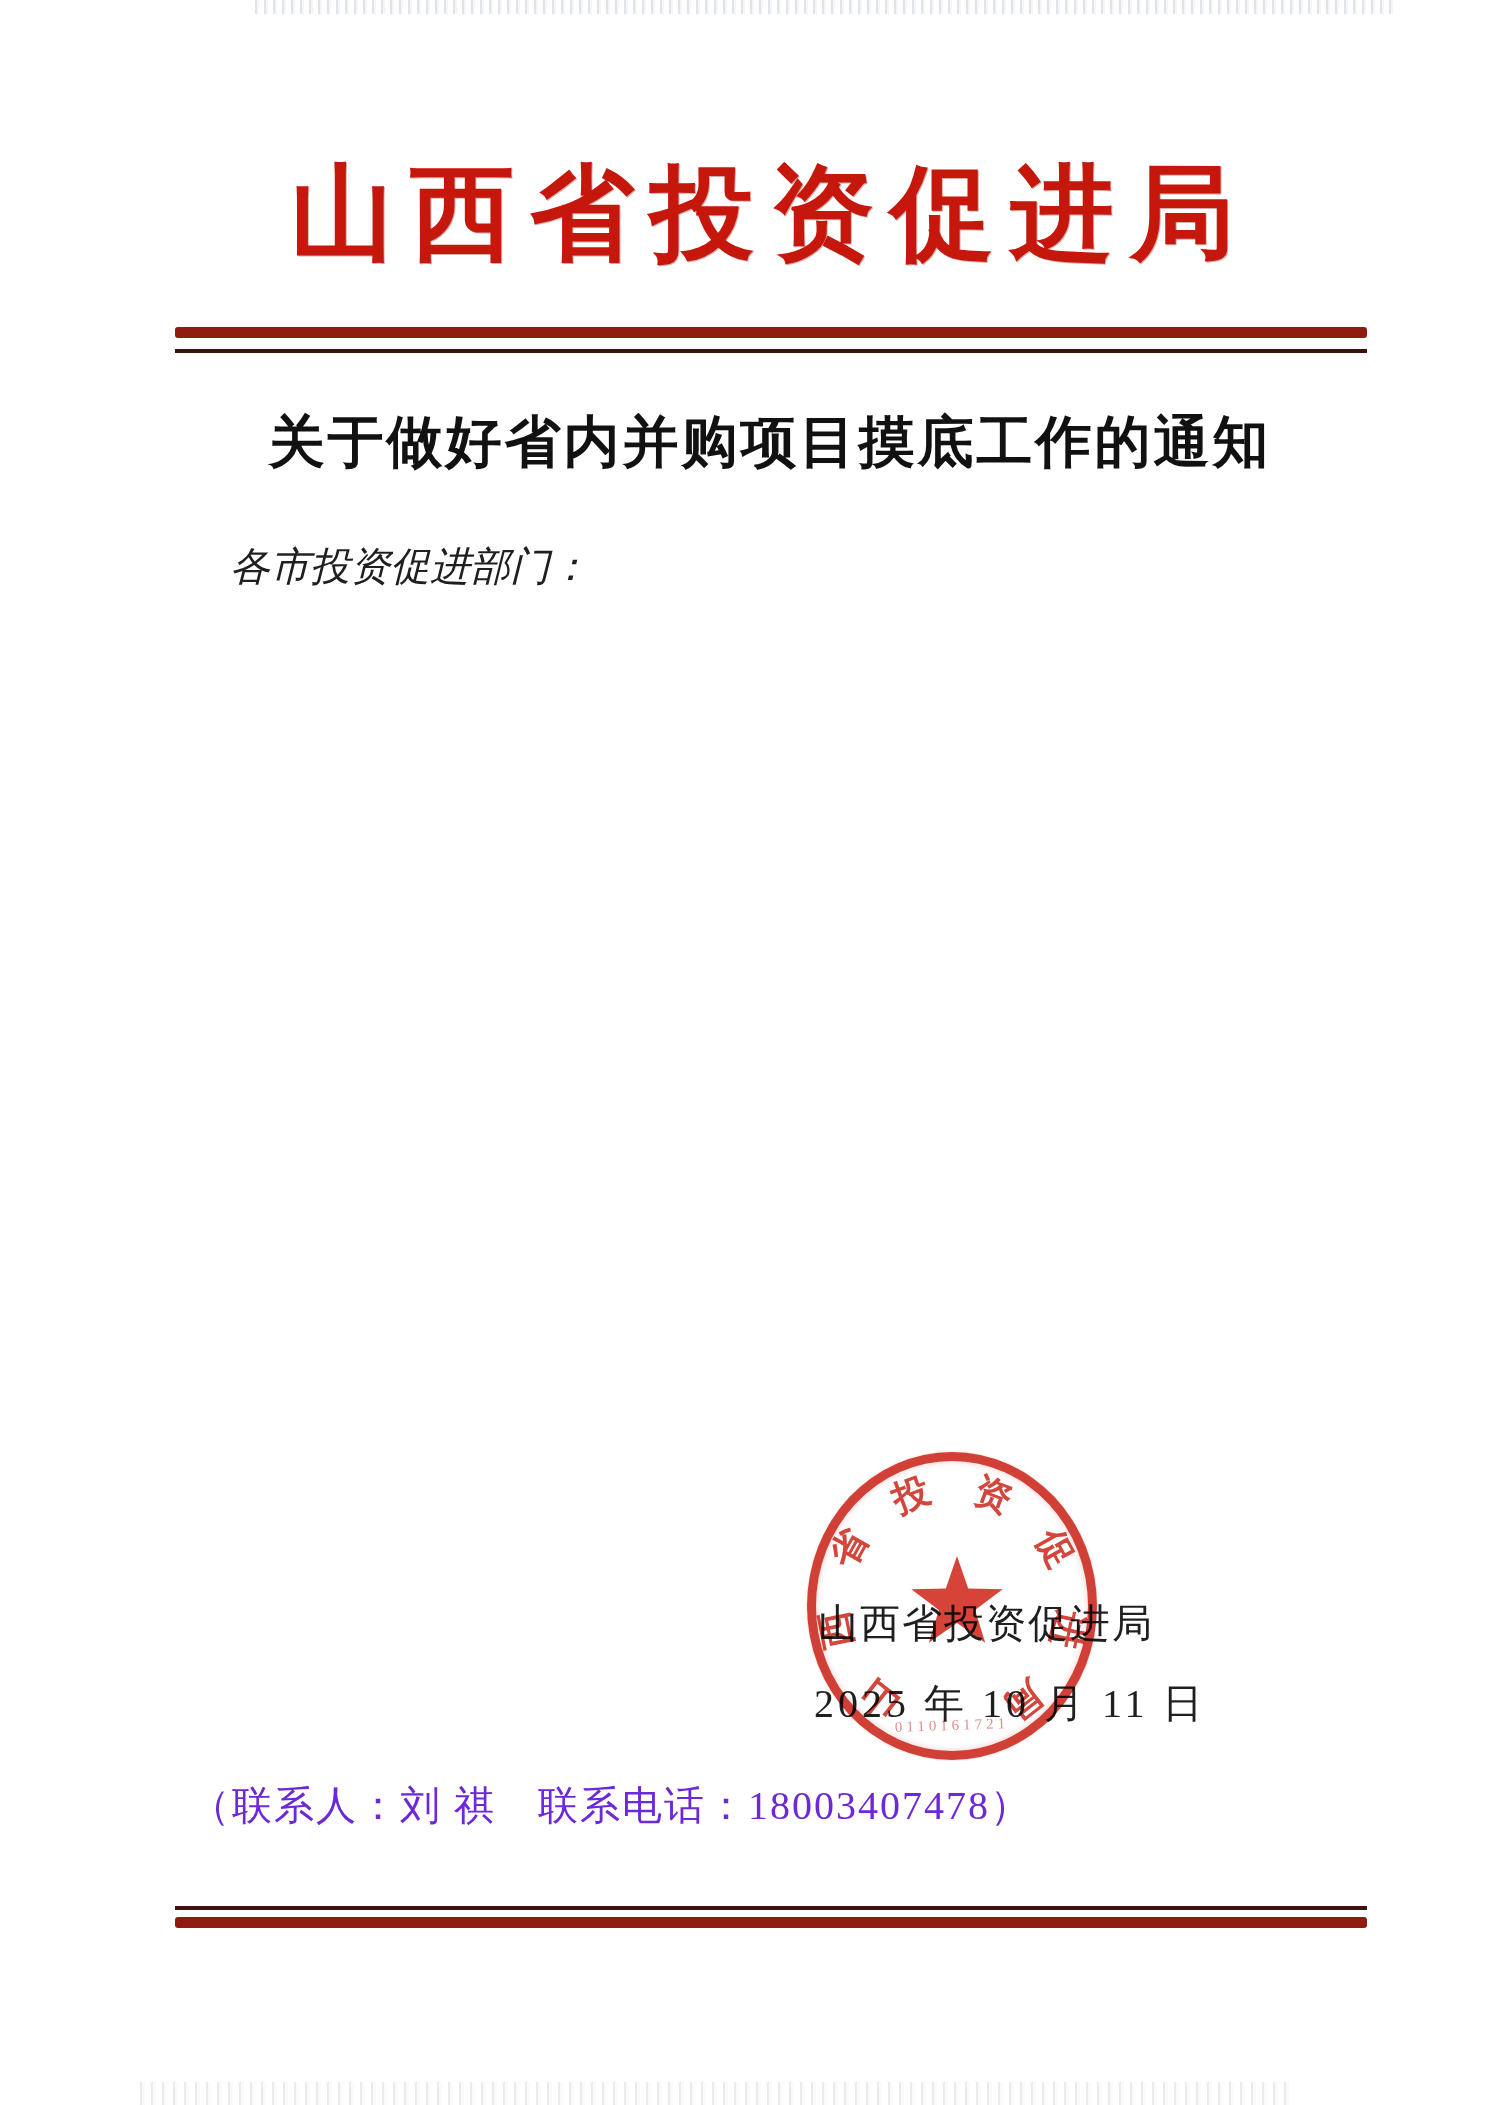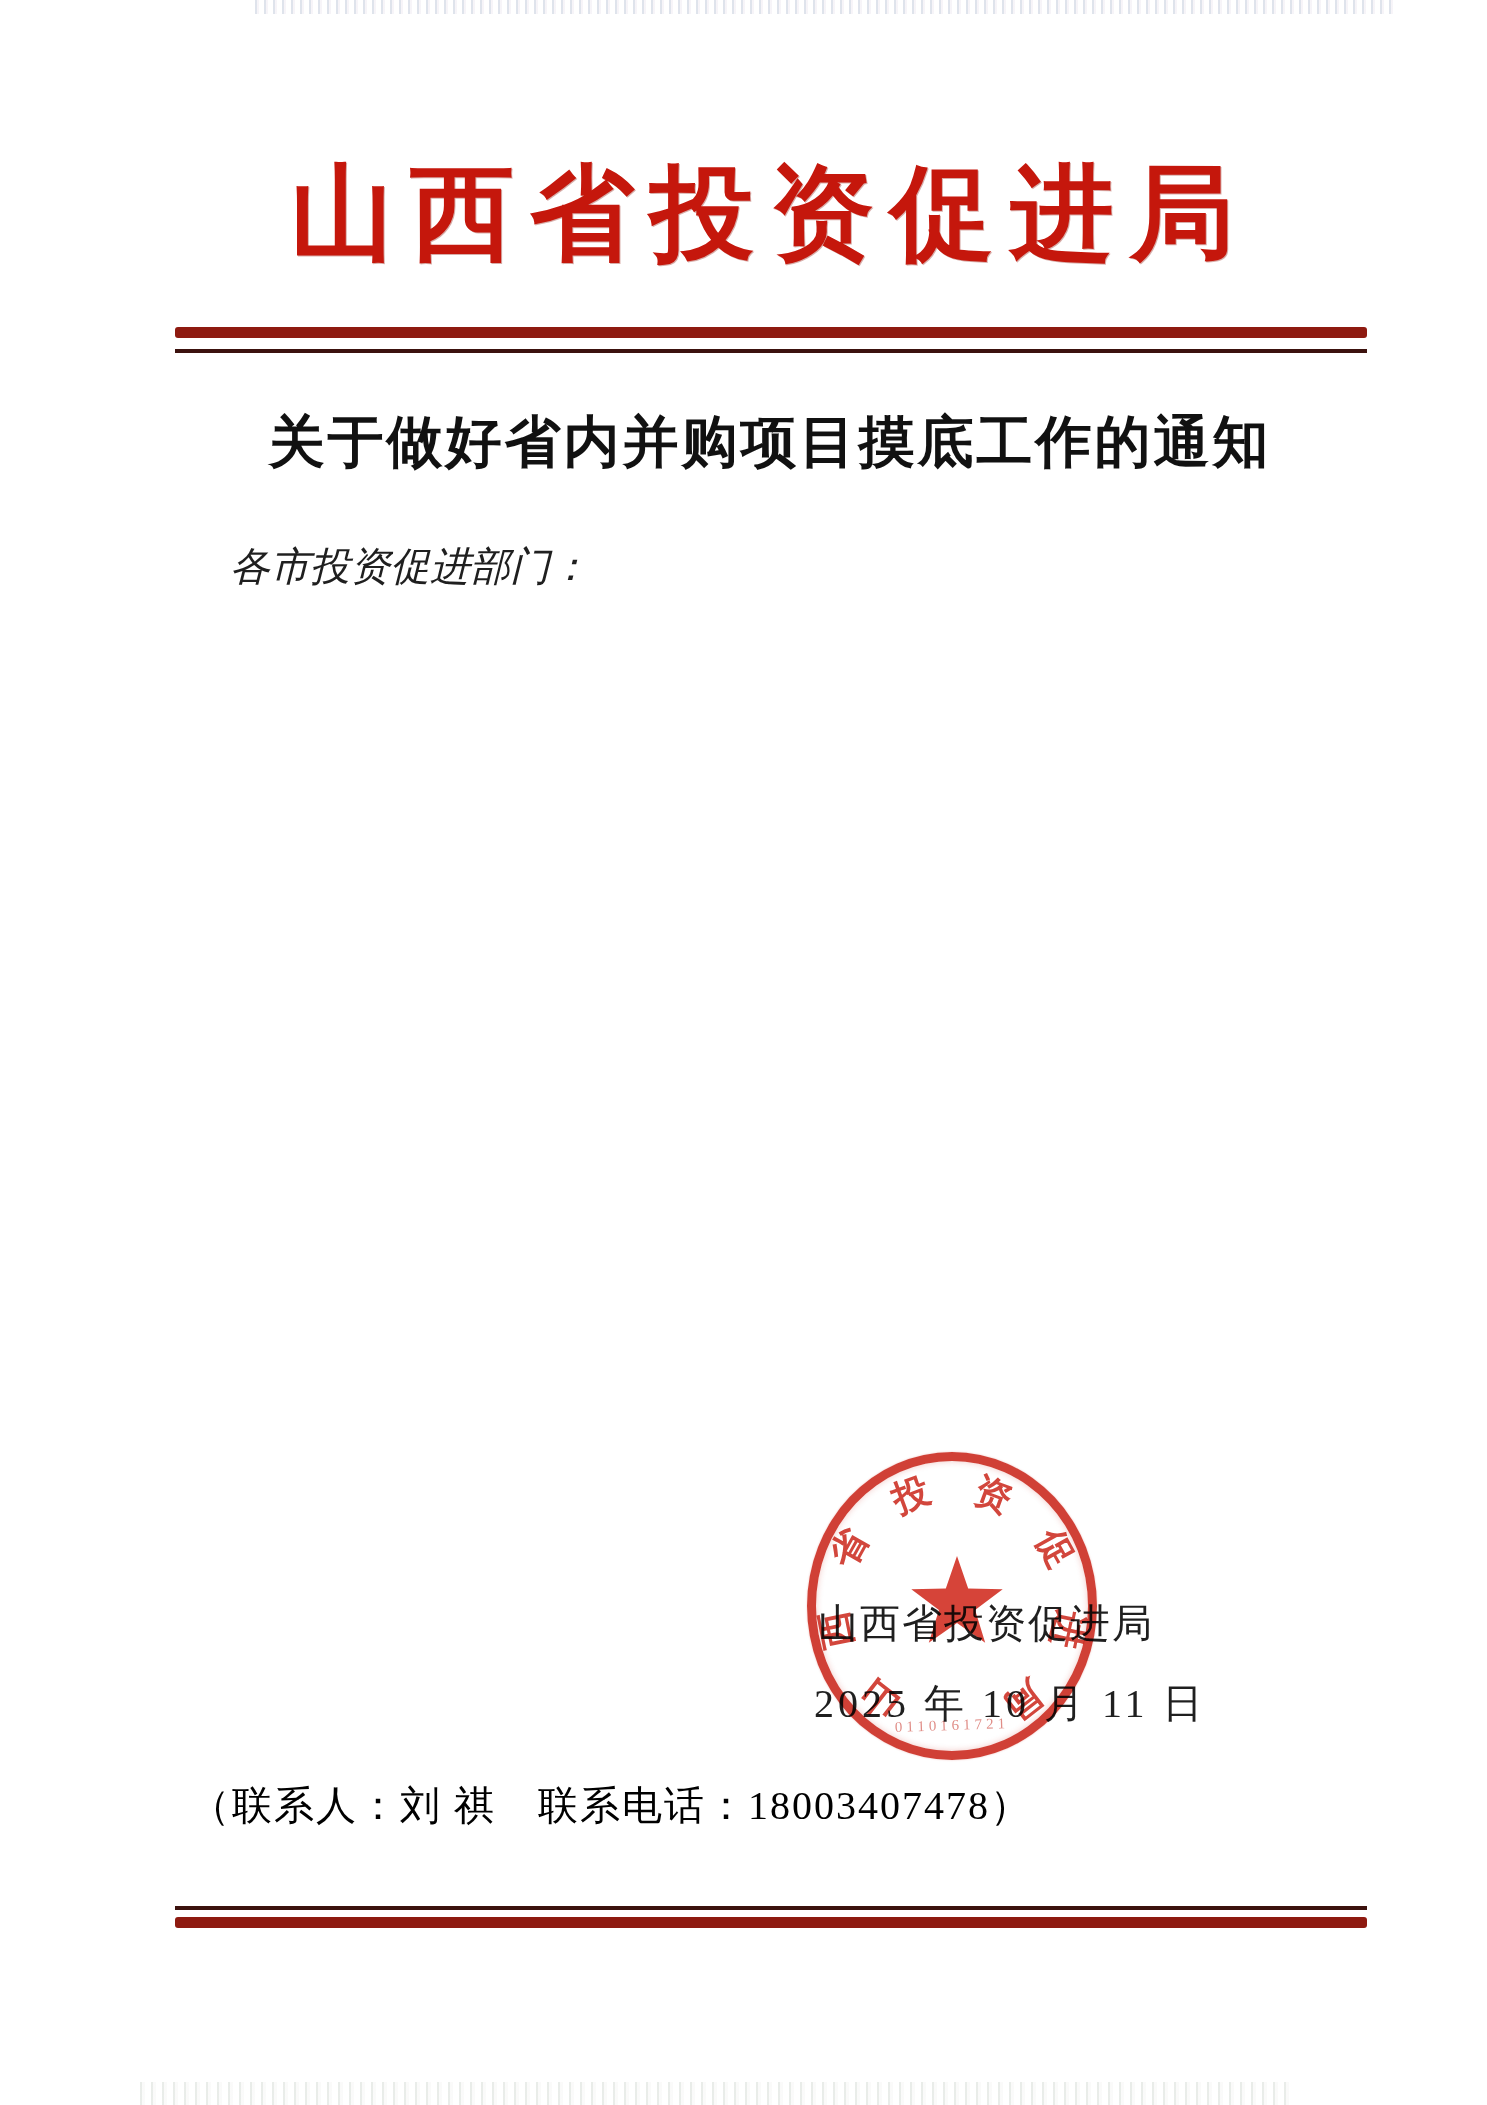--- a/index.html
+++ b/index.html
@@ -92,21 +92,21 @@
   }
   .seal-star{position:absolute;left:100px;top:102px;width:100px;height:100px;}
   .seal-serial{
     position:absolute;bottom:26px;left:0;width:100%;
     text-align:center;font-size:15px;letter-spacing:4px;
     color:rgba(198,48,36,0.55);transform:rotate(-2deg);
   }
   
   .contact-line{
     position:absolute;top:1778px;left:190px;width:1160px;
-    font-size:40px;letter-spacing:2px;color:#000000;white-space:nowrap;
+    font-size:40px;letter-spacing:2px;color:#6d28d9;white-space:nowrap;
   }
 </style>
 </head>
 <body>
 
 <div class="page">
 
   <div class="noise-top"></div>
 
   <div class="agency-header">山西省投资促进局</div>

